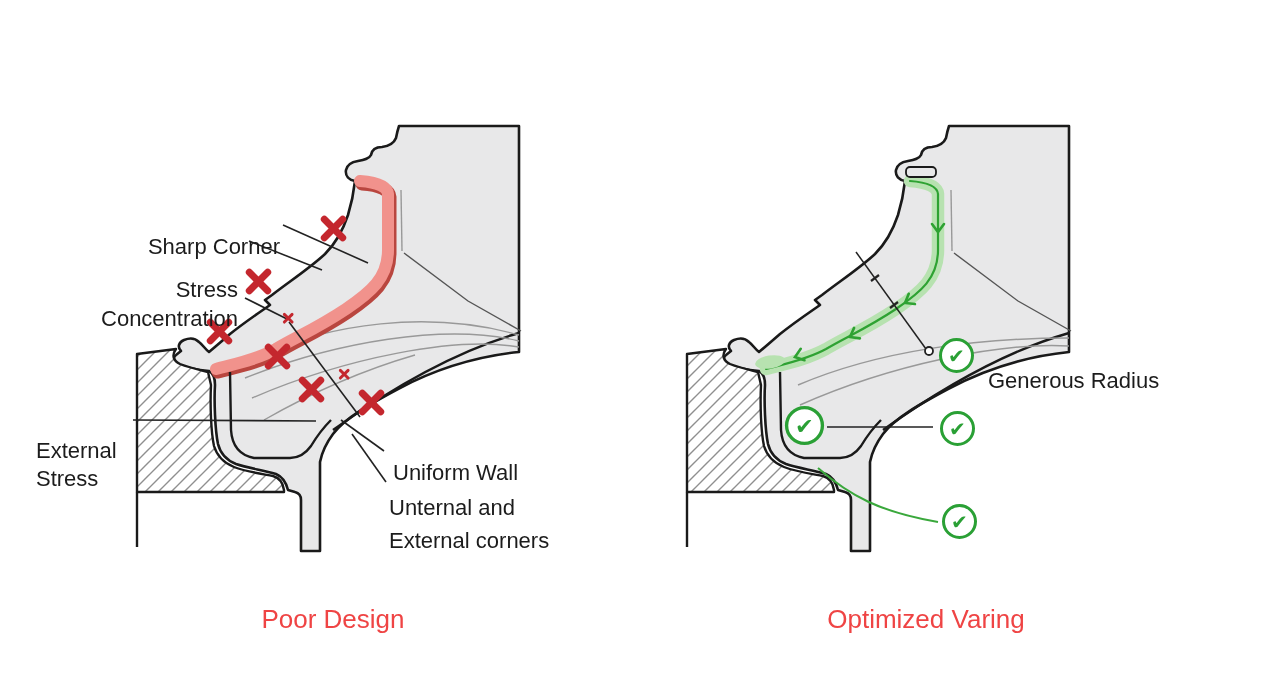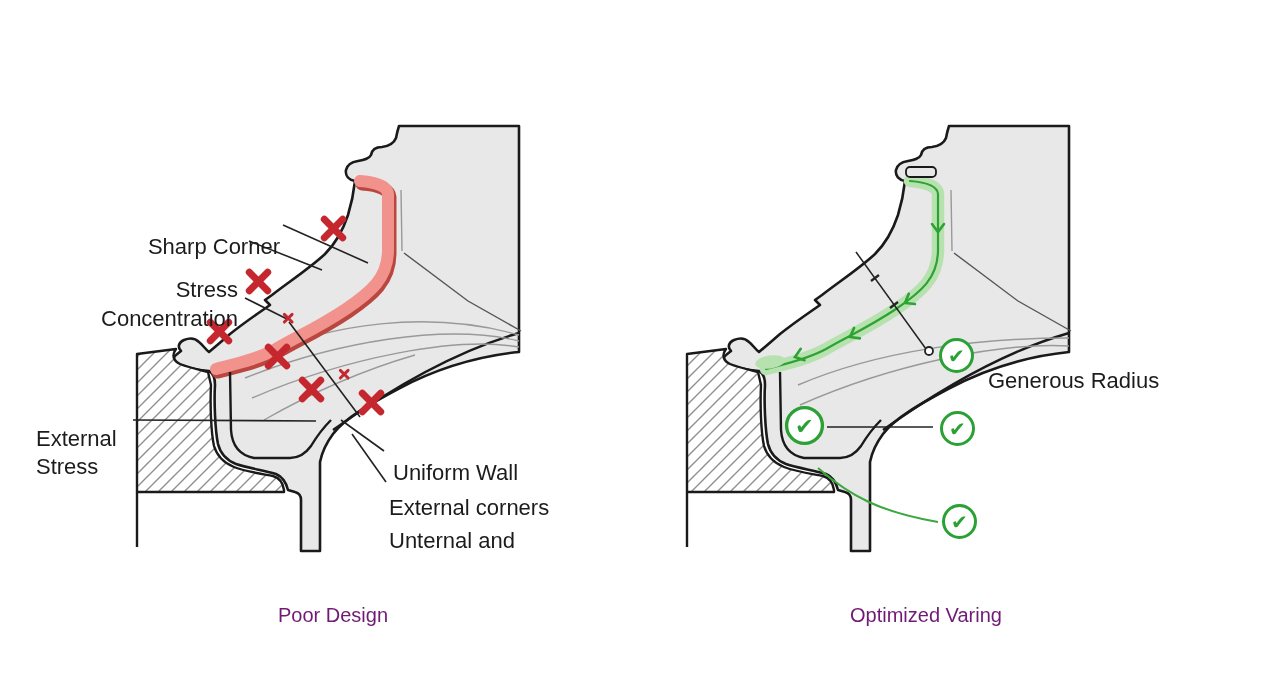--- a/index.html
+++ b/index.html
@@ -17,21 +17,21 @@
     --text:#1c1c1c;
   }
   html,body{margin:0;padding:0;background:#fff;}
   #stage{
     position:relative;width:1280px;height:698px;background:var(--bg);
     font-family:"Liberation Sans","DejaVu Sans",sans-serif;color:var(--text);
     overflow:hidden;
   }
   #drawing{position:absolute;left:0;top:0;}
   .lbl{position:absolute;font-size:22px;line-height:28px;color:var(--text);white-space:nowrap;margin-top:23px;}
-  .caption{position:absolute;width:260px;text-align:center;font-size:20px;color:#701a75;}
+  .caption{position:absolute;width:260px;text-align:center;font-size:26px;color:#ef4444;}
   
   .xmark{position:absolute;width:30px;height:30px;}
   .xmark::before,.xmark::after{
     content:"";position:absolute;left:50%;top:50%;
     width:33px;height:7px;margin:-3.5px 0 0 -16.5px;
     border-radius:3.5px;background:var(--red);
   }
   .xmark::before{transform:rotate(45deg);}
   .xmark::after{transform:rotate(-45deg);}
   .xmark.sm{transform:scale(.42);}
@@ -222,30 +222,30 @@
       <span>✔</span>
     </span>
 
   <div class="lbl" style="left:120px;top:210px;width:160px;text-align:right">Sharp Corner</div>
 
   <div class="lbl" style="left:48px;top:252px;width:190px;text-align:right;line-height:29px">
     <div>Stress</div>
     <div>Concentration</div>
   </div>
 
-  <div class="lbl" style="left:36px;top:402px;line-height:28px">
+  <div class="lbl" style="left:36px;top:414px;line-height:28px">
     <div>External</div>
     <div>Stress</div>
   </div>
 
   <div class="lbl" style="left:393px;top:436px">Uniform Wall</div>
 
   <div class="lbl" style="left:389px;top:468px;line-height:33px">
+    <div>Unternal and</div>
     <div>External corners</div>
-    <div>Unternal and</div>
   </div>
 
   <div class="lbl" style="left:988px;top:344px">Generous Radius</div>
 
 
 
   <div class="caption" style="left:203px;top:604px">Poor Design</div>
   <div class="caption" style="left:796px;top:604px">Optimized Varing</div>
 
 </div>

